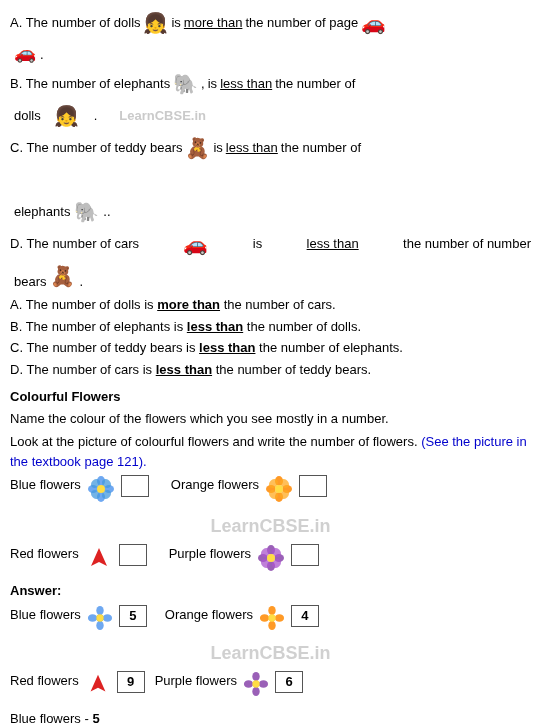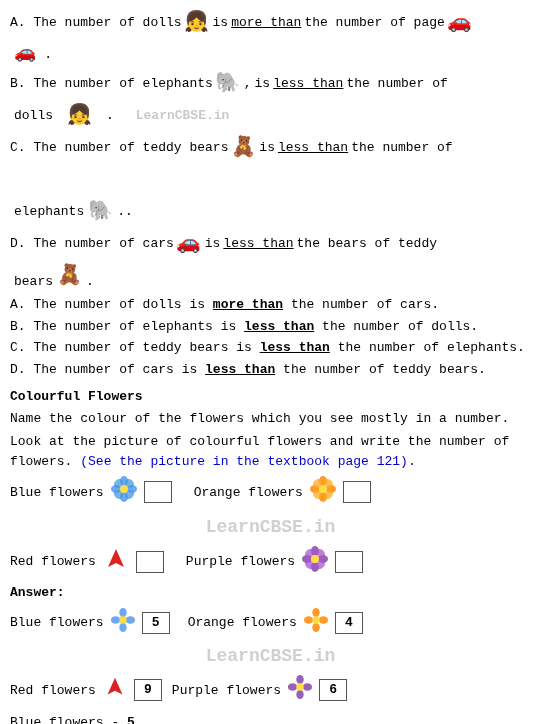--- a/index.html
+++ b/index.html
@@ -6,37 +6,37 @@
     body {
       width: 541px;
       min-height: 724px;
       font-family: Arial, sans-serif;
       font-size: 13px;
       background: #fff;
       color: #000;
       padding: 8px 10px;
       line-height: 1.5;
     }
-    .section { margin-bottom: 4px; font-family: Liberation Mono, monospace; }
+    .section { margin-bottom: 4px; }
     .line { margin-bottom: 2px; }
     .underline { text-decoration: underline; }
     .bold { font-weight: bold; }
     .blue-link { color: #0000cc; }
     .watermark {
       color: rgba(150,150,150,0.45);
       font-size: 18px;
       font-weight: bold;
       text-align: center;
       margin: 2px 0;
       pointer-events: none;
       user-select: none;
     }
     .flower-row {
       display: flex;
-      align-items: center;
+      align-items: flex-start;
       gap: 6px;
       margin: 4px 0;
       flex-wrap: wrap;
     }
     .flower-box {
       display: inline-block;
       width: 28px;
       height: 22px;
       border: 1.5px solid #555;
       vertical-align: middle;
@@ -99,26 +99,26 @@
     <span>is</span>
     <span class="underline">less than</span>
     <span>the number of</span>
   </div>
   <div style="display:flex; align-items:center; gap:4px; margin-bottom:2px; margin-left:4px;margin-top:34px;">
     <span>elephants</span>
     <span class="elephant">🐘</span>
     <span>..</span>
   </div>
 
-  <div class="line" style="display:flex; align-items:center; flex-wrap:wrap; gap:3px;">
+  <div class="line" style="display:flex; align-items:center; flex-wrap:wrap; gap:3px;justify-content:space-between;">
     <span>D. The number of cars</span>
     <span class="car">🚗</span>
     <span>is</span>
     <span class="underline">less than</span>
-    <span>the bears of teddy</span>
+    <span>the number of number</span>
   </div>
   <div style="display:flex; align-items:flex-end; gap:4px; margin-bottom:4px; margin-left:4px;">
     <span>bears</span>
     <span class="bear">🧸</span>
     <span>.</span>
   </div>
 </div>
 
 <div class="section">
   <div class="line">

